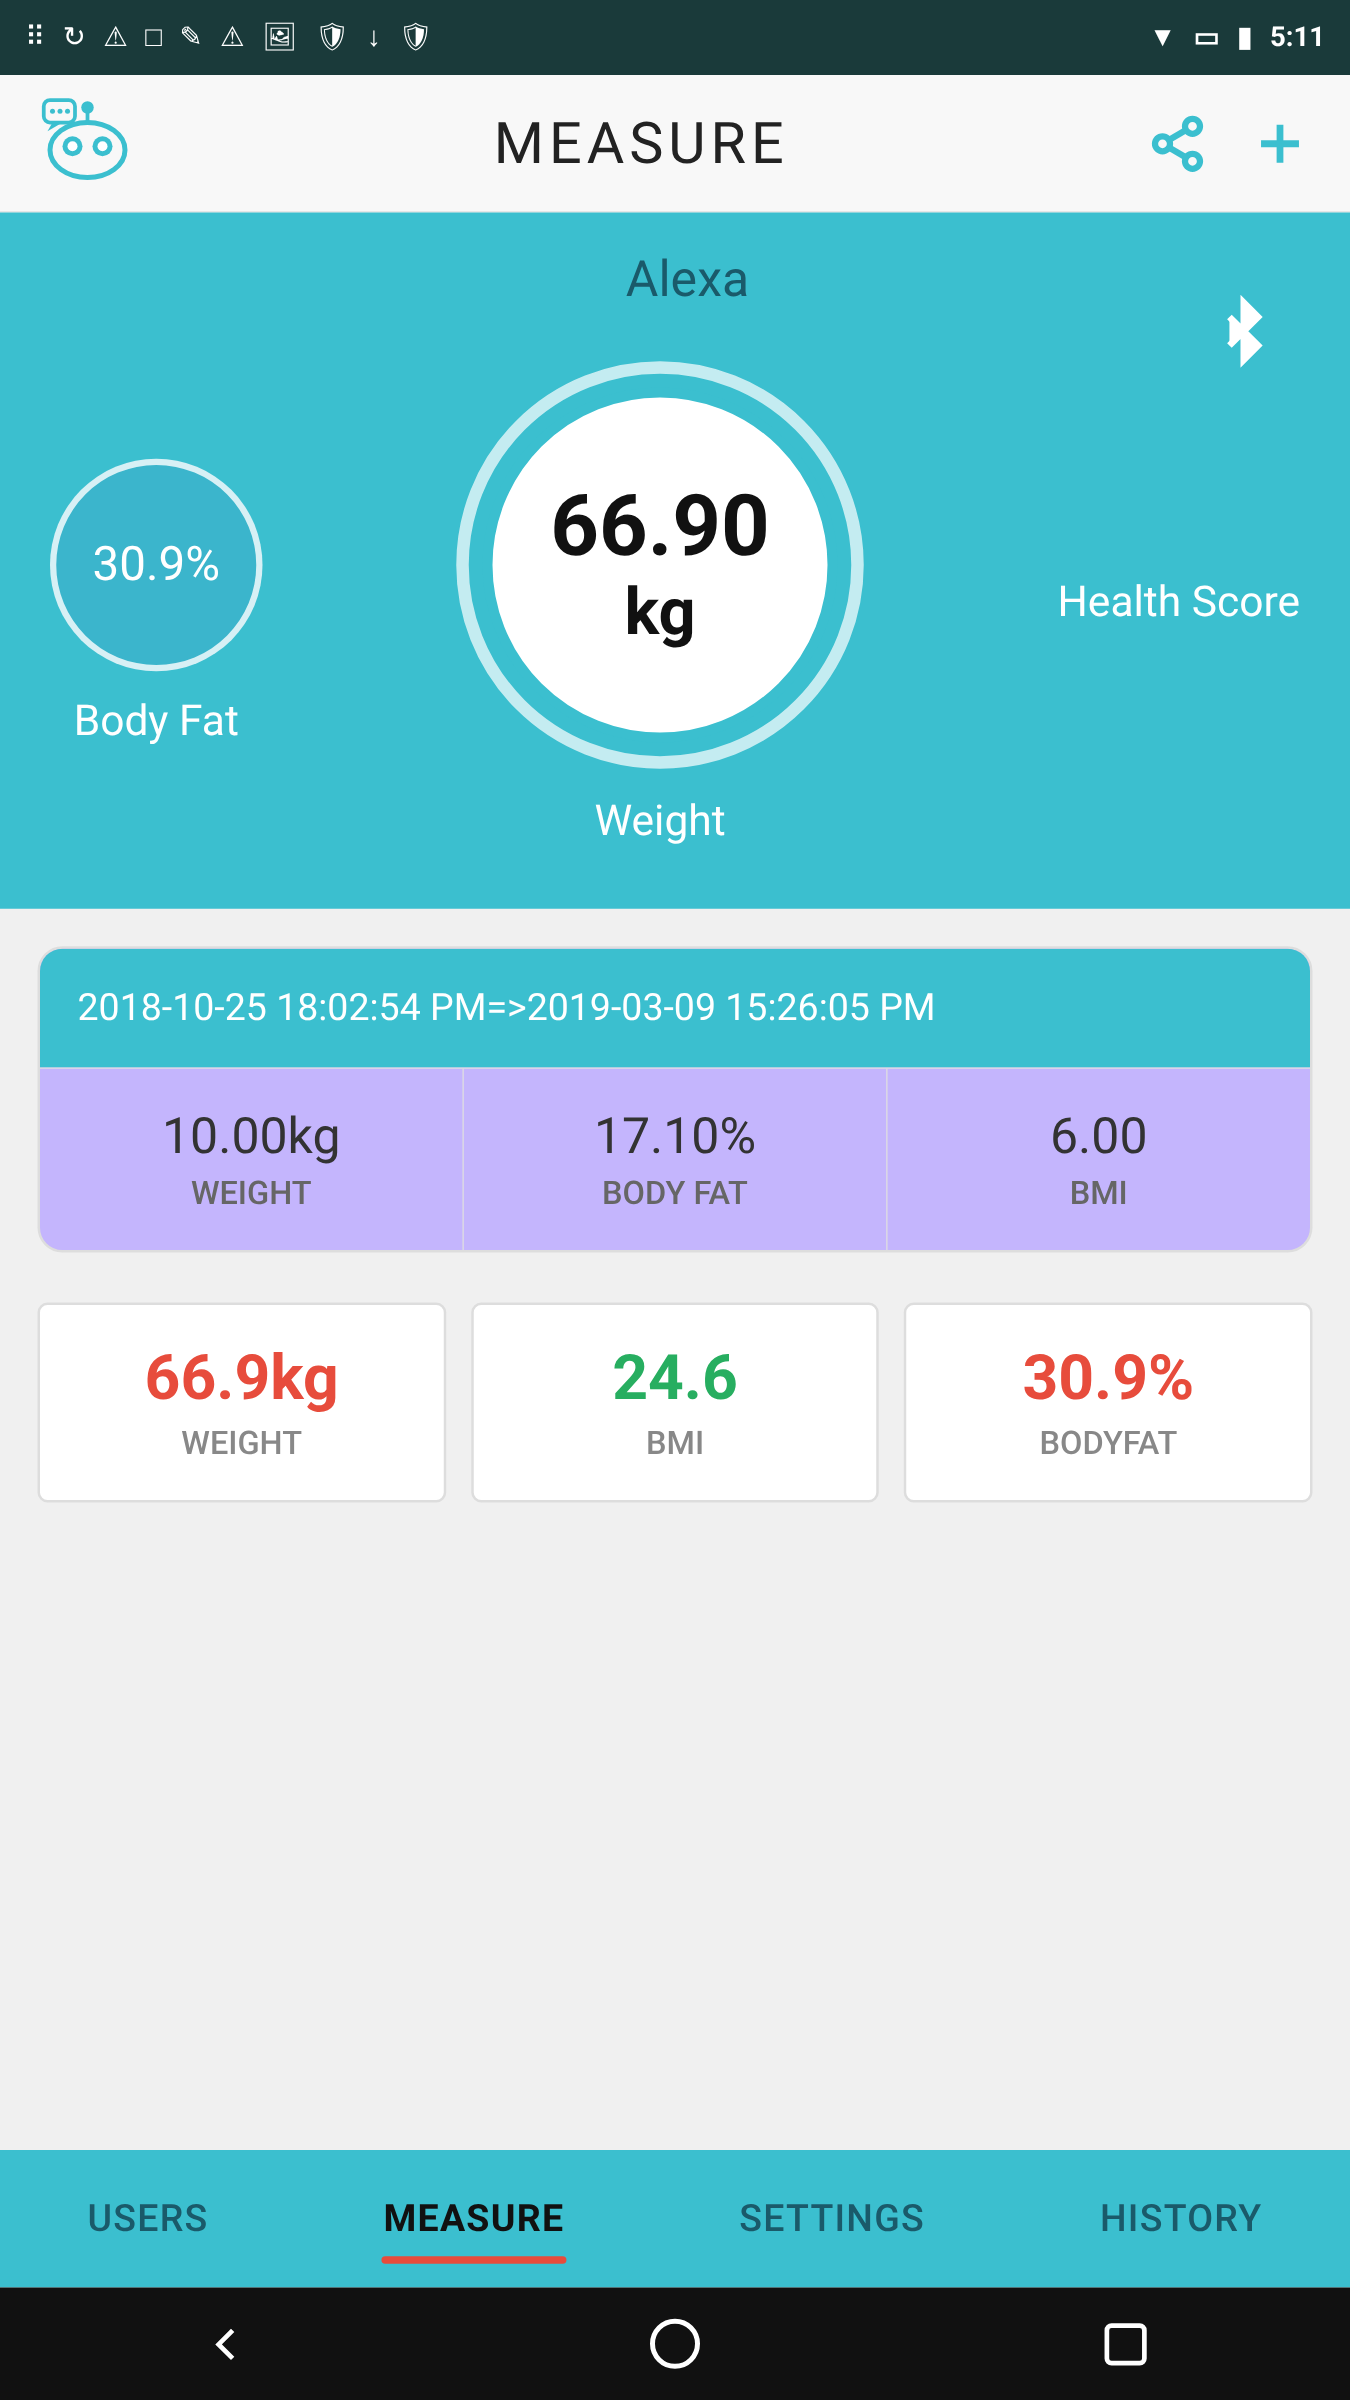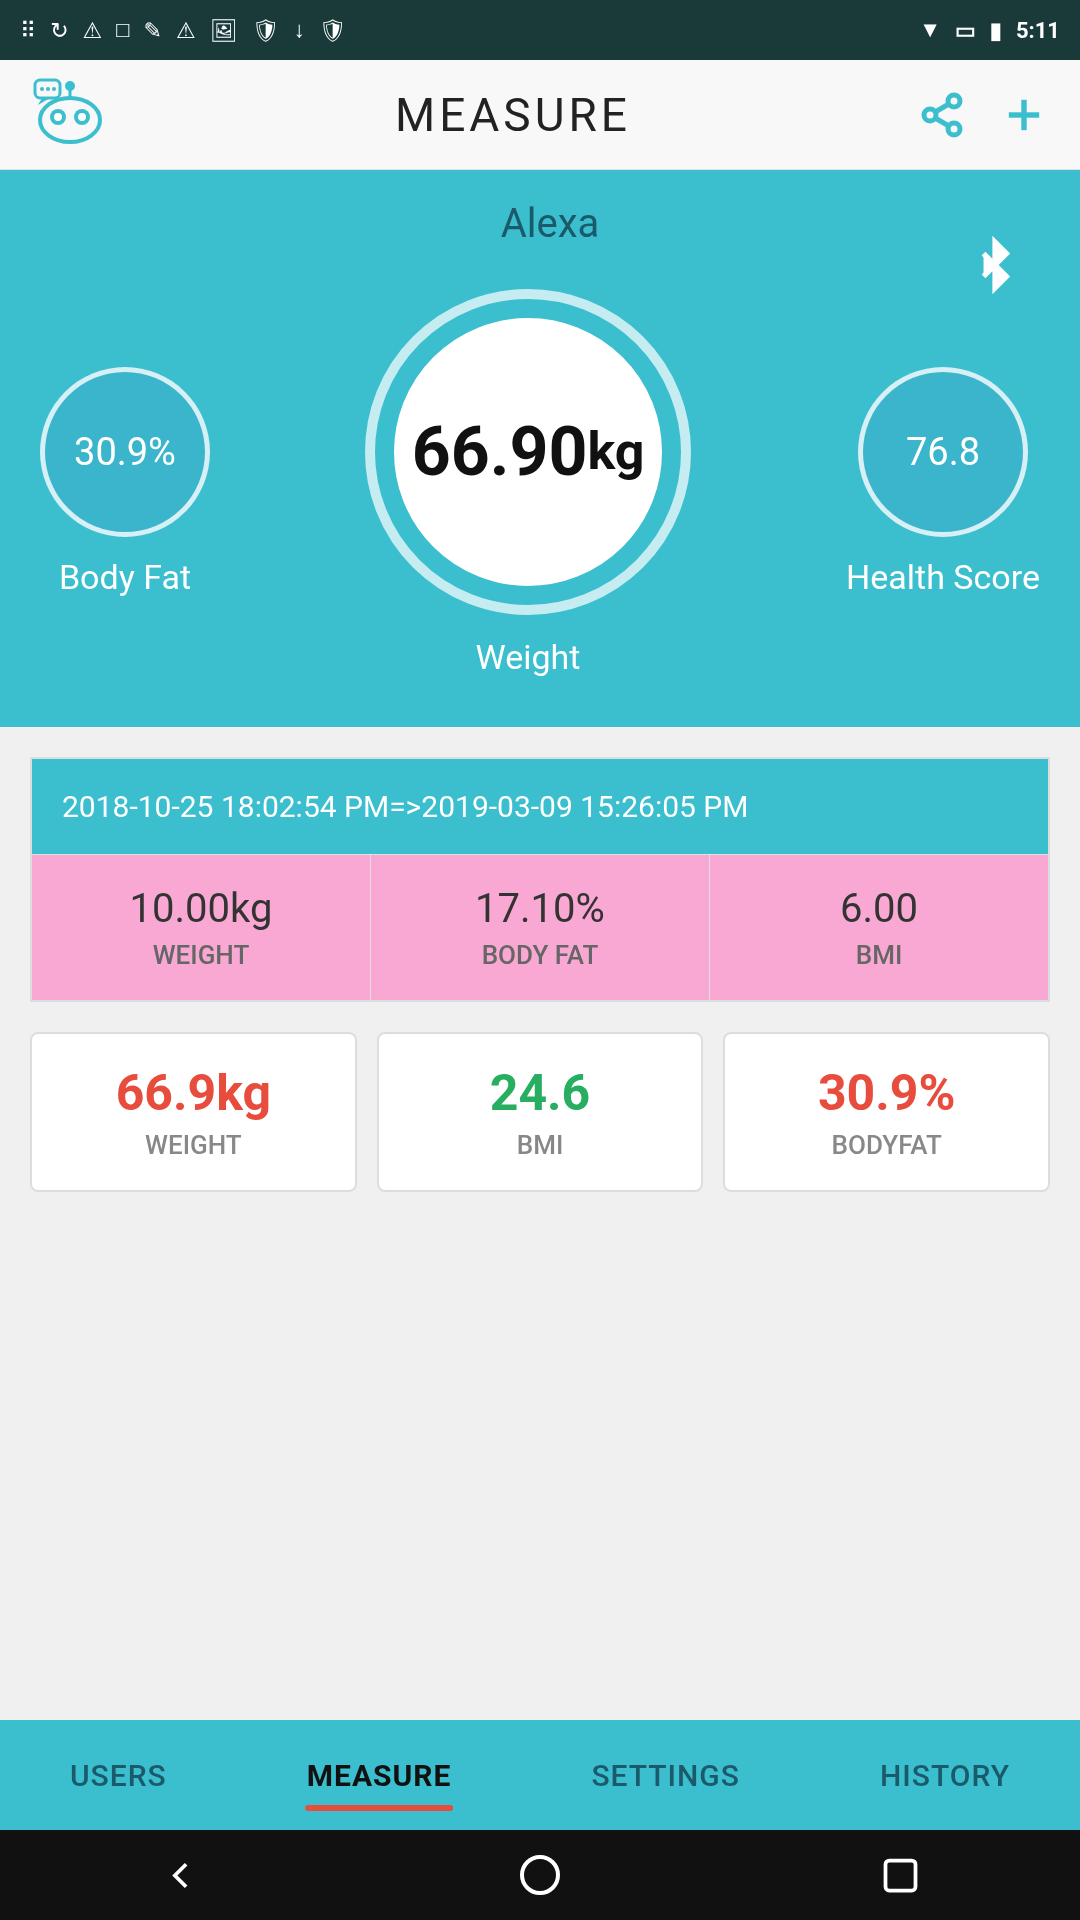--- a/index.html
+++ b/index.html
@@ -145,25 +145,25 @@
       font-size: 34px;
       color: white;
     }
 
     
     .data-section {
       padding: 30px;
       background: #f0f0f0;
     }
     .data-card {
-      background: #f9a8d4;
+      background: #c4b5fd;
       border: 2px solid #ddd;
-      border-radius: 0;
+      border-radius: 20px;
       overflow: hidden;
-      margin-bottom: 30px;
+      margin-bottom: 40px;
     }
     .data-card-header {
       background: #3bbfcf;
       padding: 30px 30px;
       color: white;
       font-size: 30px;
     }
     .data-card-body {
       display: flex;
       border-top: 1px solid #e0e0e0;
@@ -294,21 +294,21 @@
     }
     .weight-circle-svg {
       position: absolute;
       top: 0;
       left: 0;
     }
     .weight-circle-content {
       position: relative;
       z-index: 1;
       display: flex;
-      flex-direction: row;
+      flex-direction: column;
       align-items: center;
     }
   </style>
 </head>
 <body>
 
 <div class="status-bar">
   <div class="status-bar-left">
     <span>⠿</span>
     <span>↻</span>
@@ -402,23 +402,20 @@
         </svg>
         <div class="weight-circle-content">
           <span class="circle-large-value">66.90</span>
           <span class="circle-large-unit">kg</span>
         </div>
       </div>
       <span class="metric-label">Weight</span>
     </div>
 
     <div class="metric-item">
-      <div class="circle-small">
-        <span class="circle-small-text">76.8</span>
-      </div>
       <span class="metric-label">Health Score</span>
     </div>
   </div>
 </div>
 
 <div class="data-section">
 
   <div class="data-card">
     <div class="data-card-header">
       <span>2018-10-25 18:02:54 PM=&gt;2019-03-09 15:26:05 PM</span>

